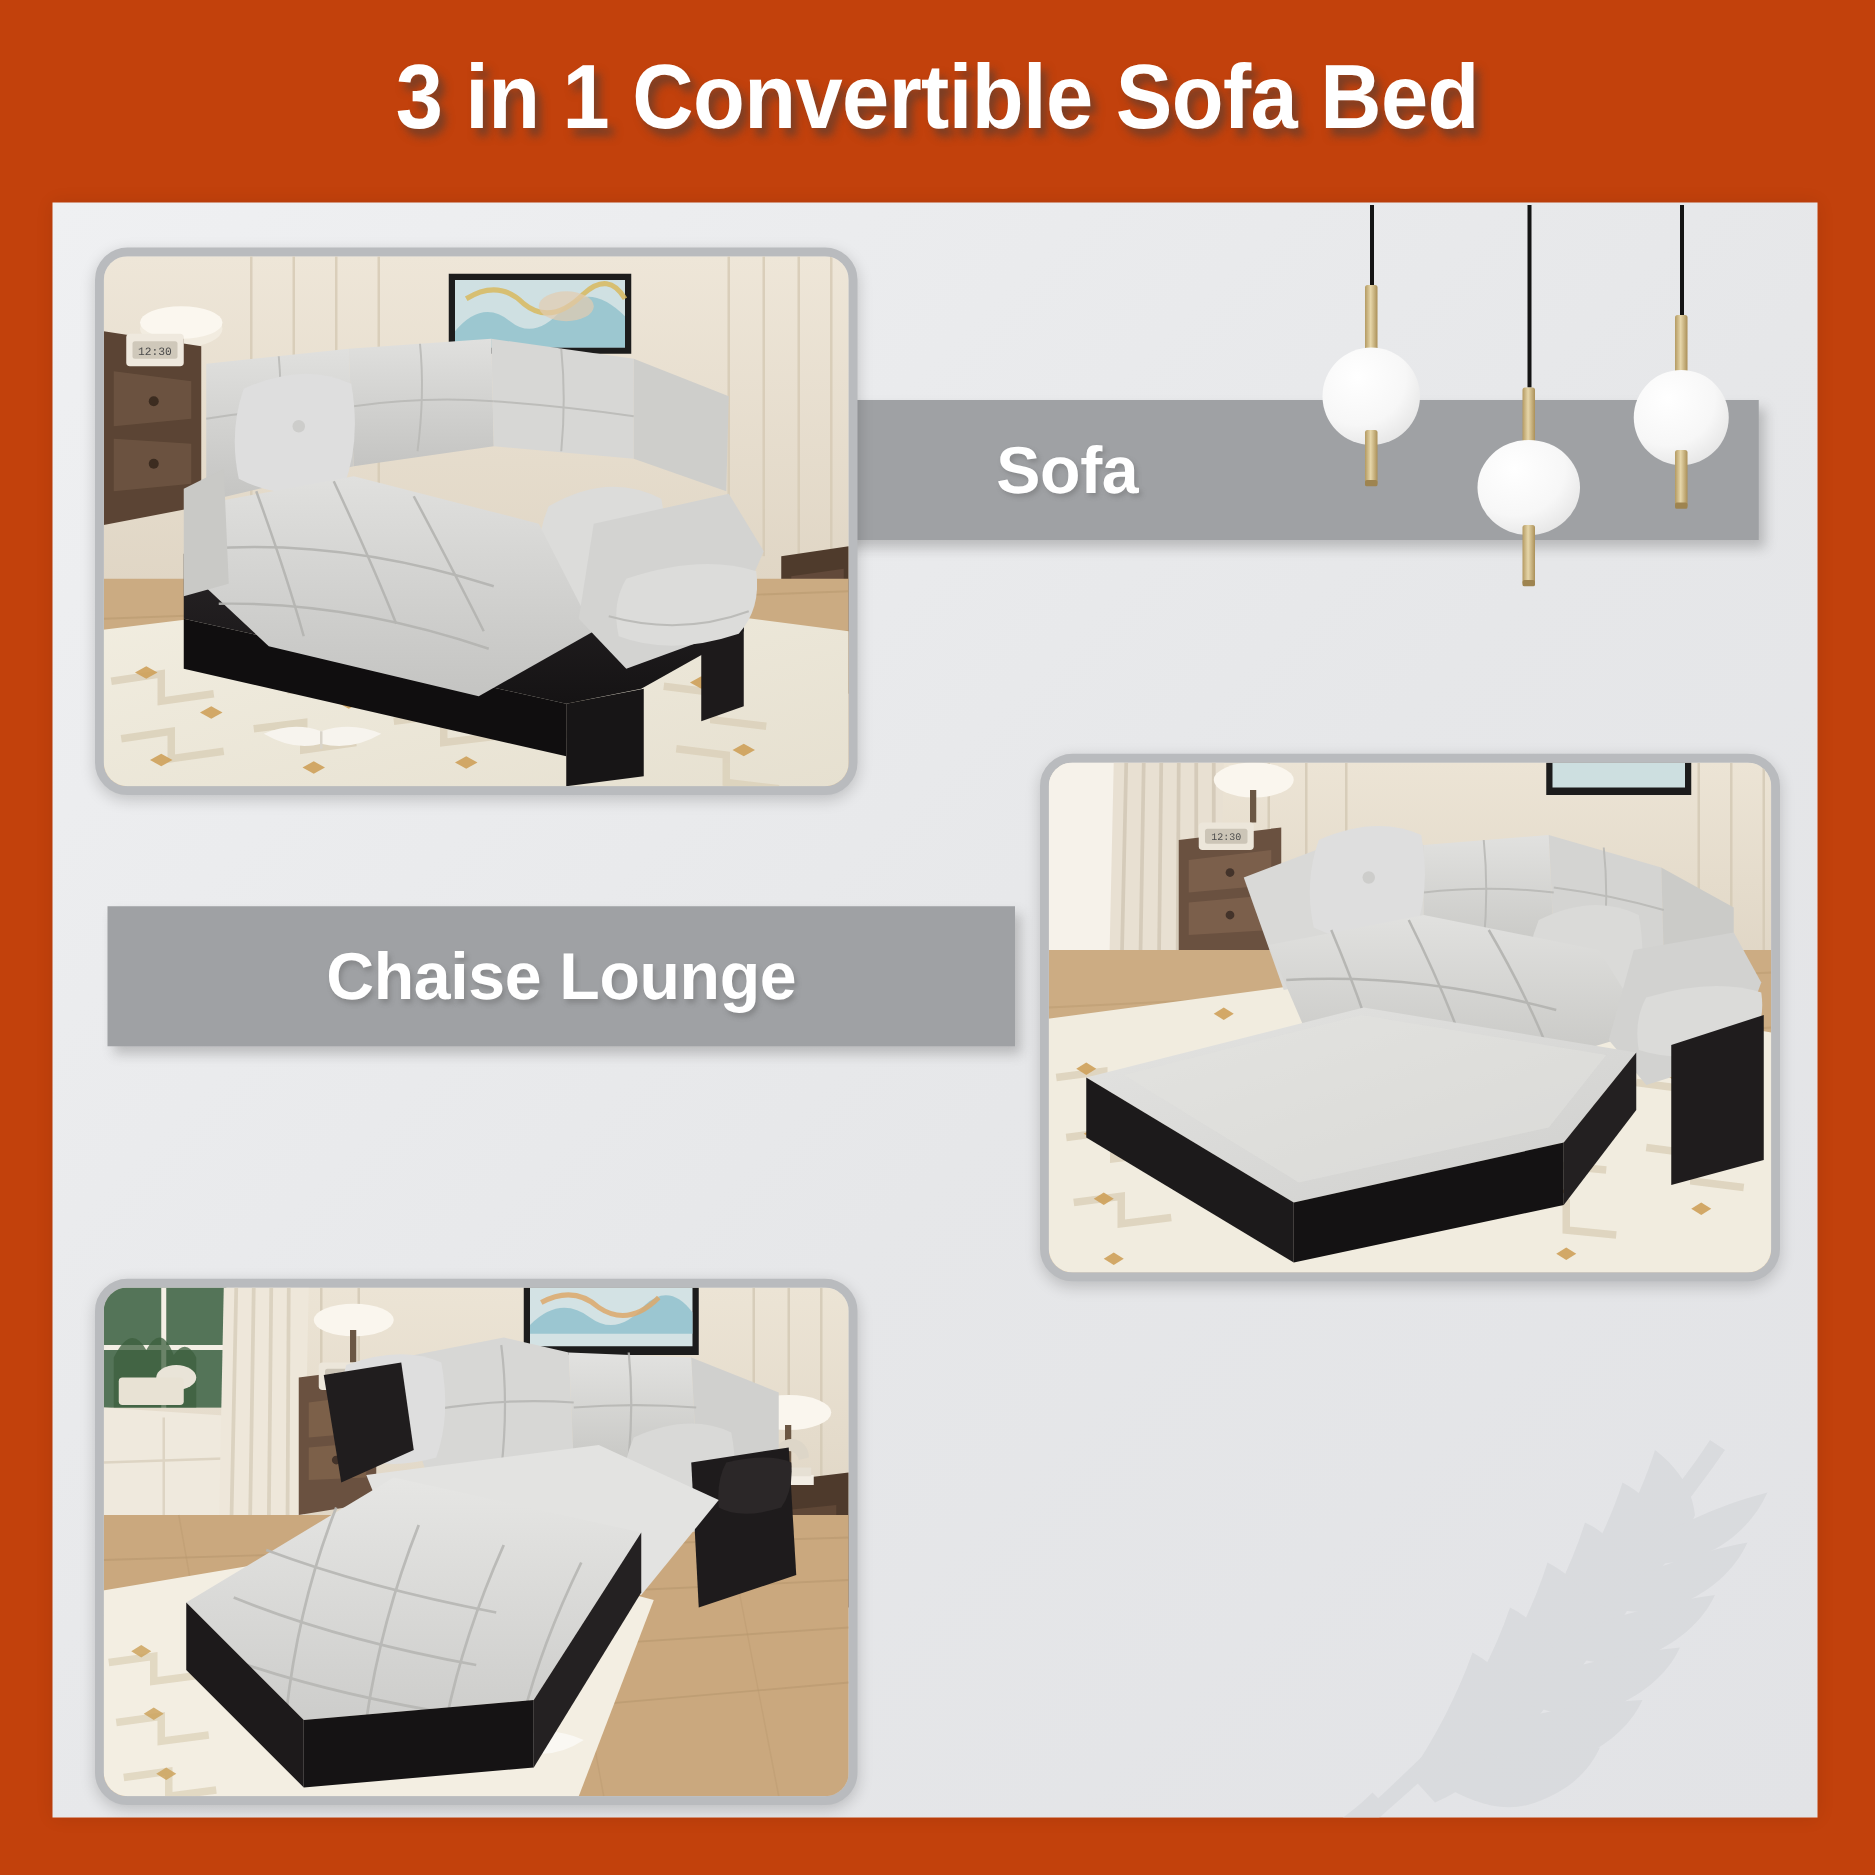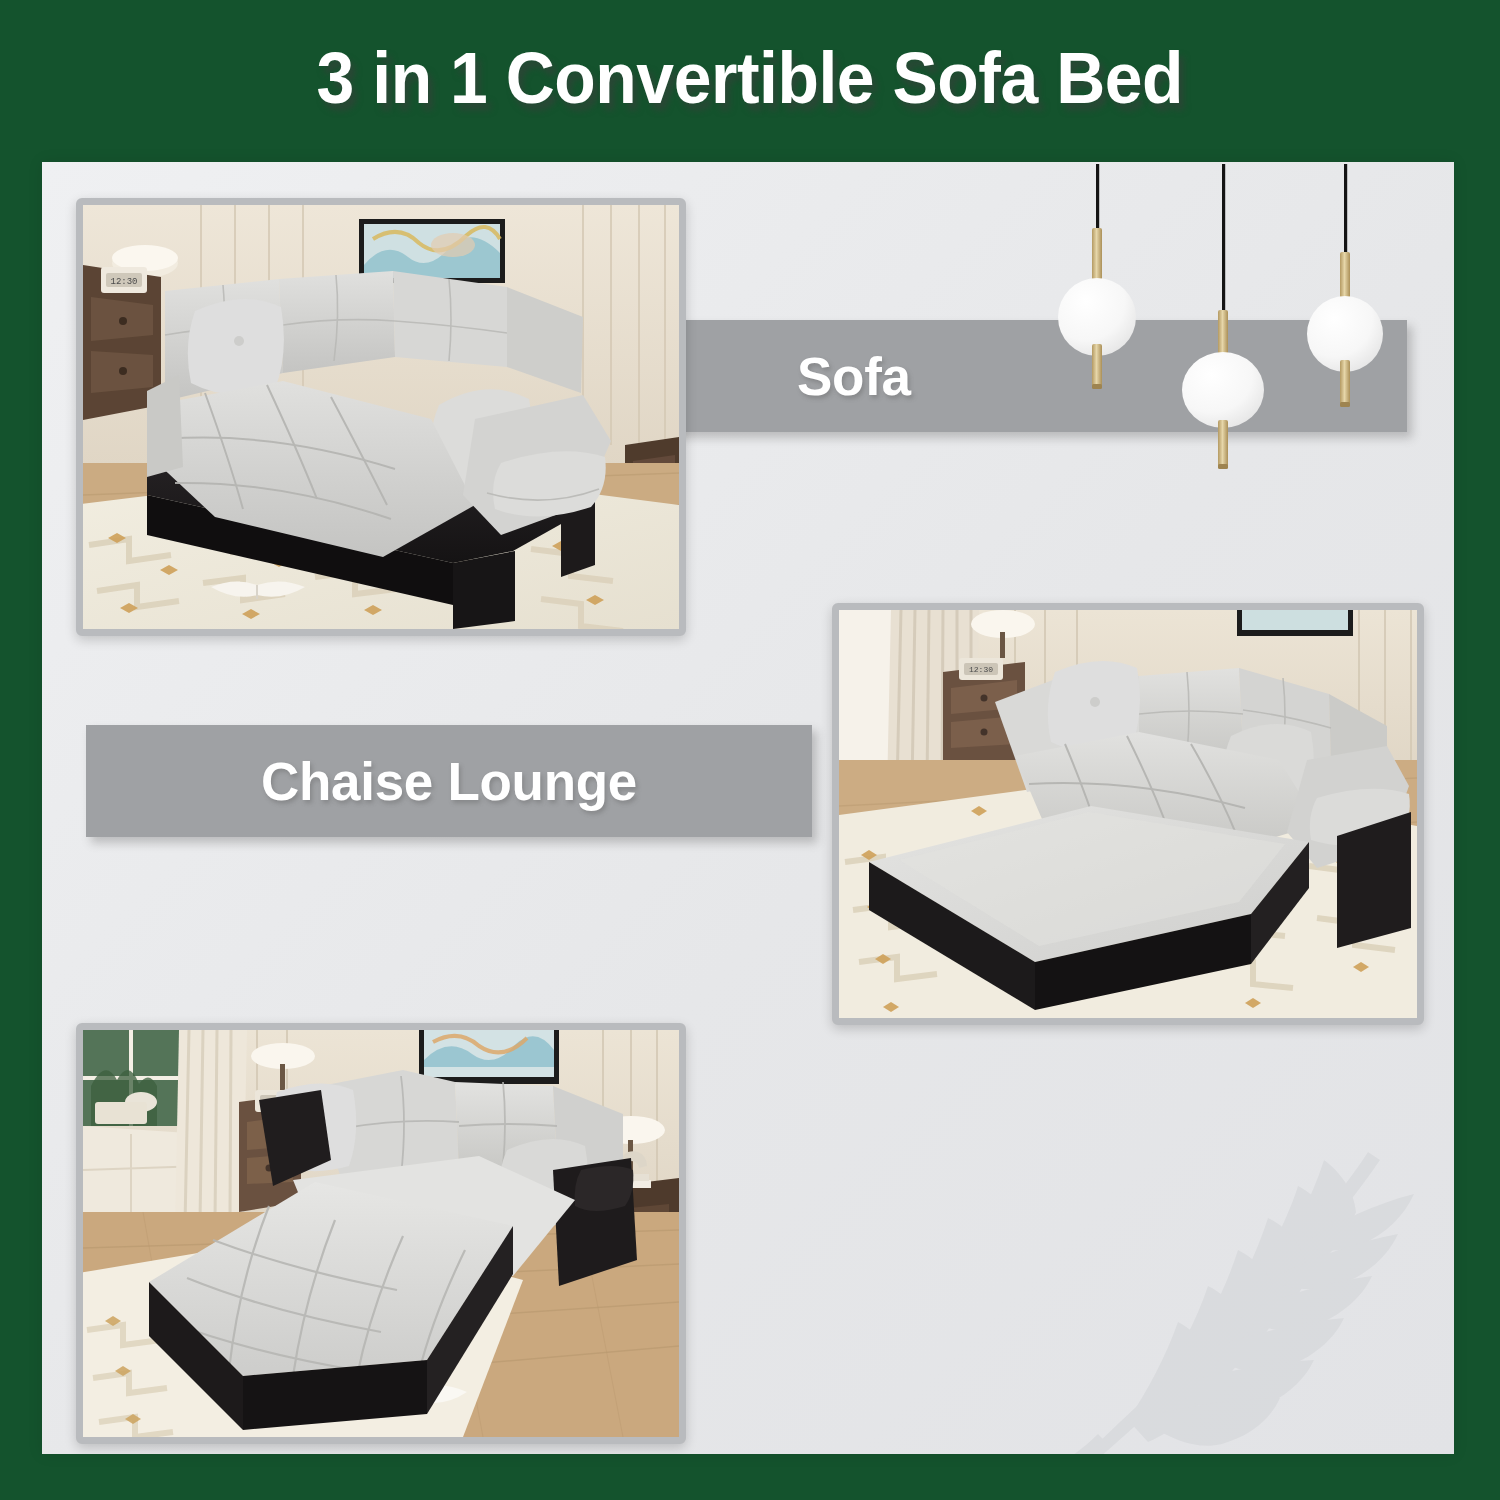--- a/index.html
+++ b/index.html
@@ -9,21 +9,21 @@
     height: 1500px;
     overflow: hidden;
     font-family: "Liberation Sans", sans-serif;
     background: #9a9a9a;
   }
 
   #poster {
     position: relative;
     width: 1500px;
     height: 1500px;
-    background: #14532d;
+    background: #c2410c;
   }
 
   
   .title-bar {
     position: absolute;
     left: 0; top: 0;
     width: 1500px; height: 155px;
     display: flex;
     align-items: center;
     justify-content: center;
@@ -54,21 +54,21 @@
     right: -10px; bottom: -14px;
     width: 440px; height: 330px;
     opacity: 0.55;
     pointer-events: none;
   }
 
   
   .photo {
     position: absolute;
     border: 7px solid #b9bbbe;
-    border-radius: 6px;
+    border-radius: 26px;
     overflow: hidden;
     background: #cfcfcf;
     box-shadow: 0 4px 12px rgba(0,0,0,0.18);
     z-index: 4;
   }
   .photo svg { display: block; width: 100%; height: 100%; }
 
   #photo-sofa   { left: 34px;  top: 36px;  width: 610px; height: 438px; }
   #photo-chaise { left: 790px; top: 441px; width: 592px; height: 422px; }
   #photo-bed    { left: 34px;  top: 861px; width: 610px; height: 421px; }

